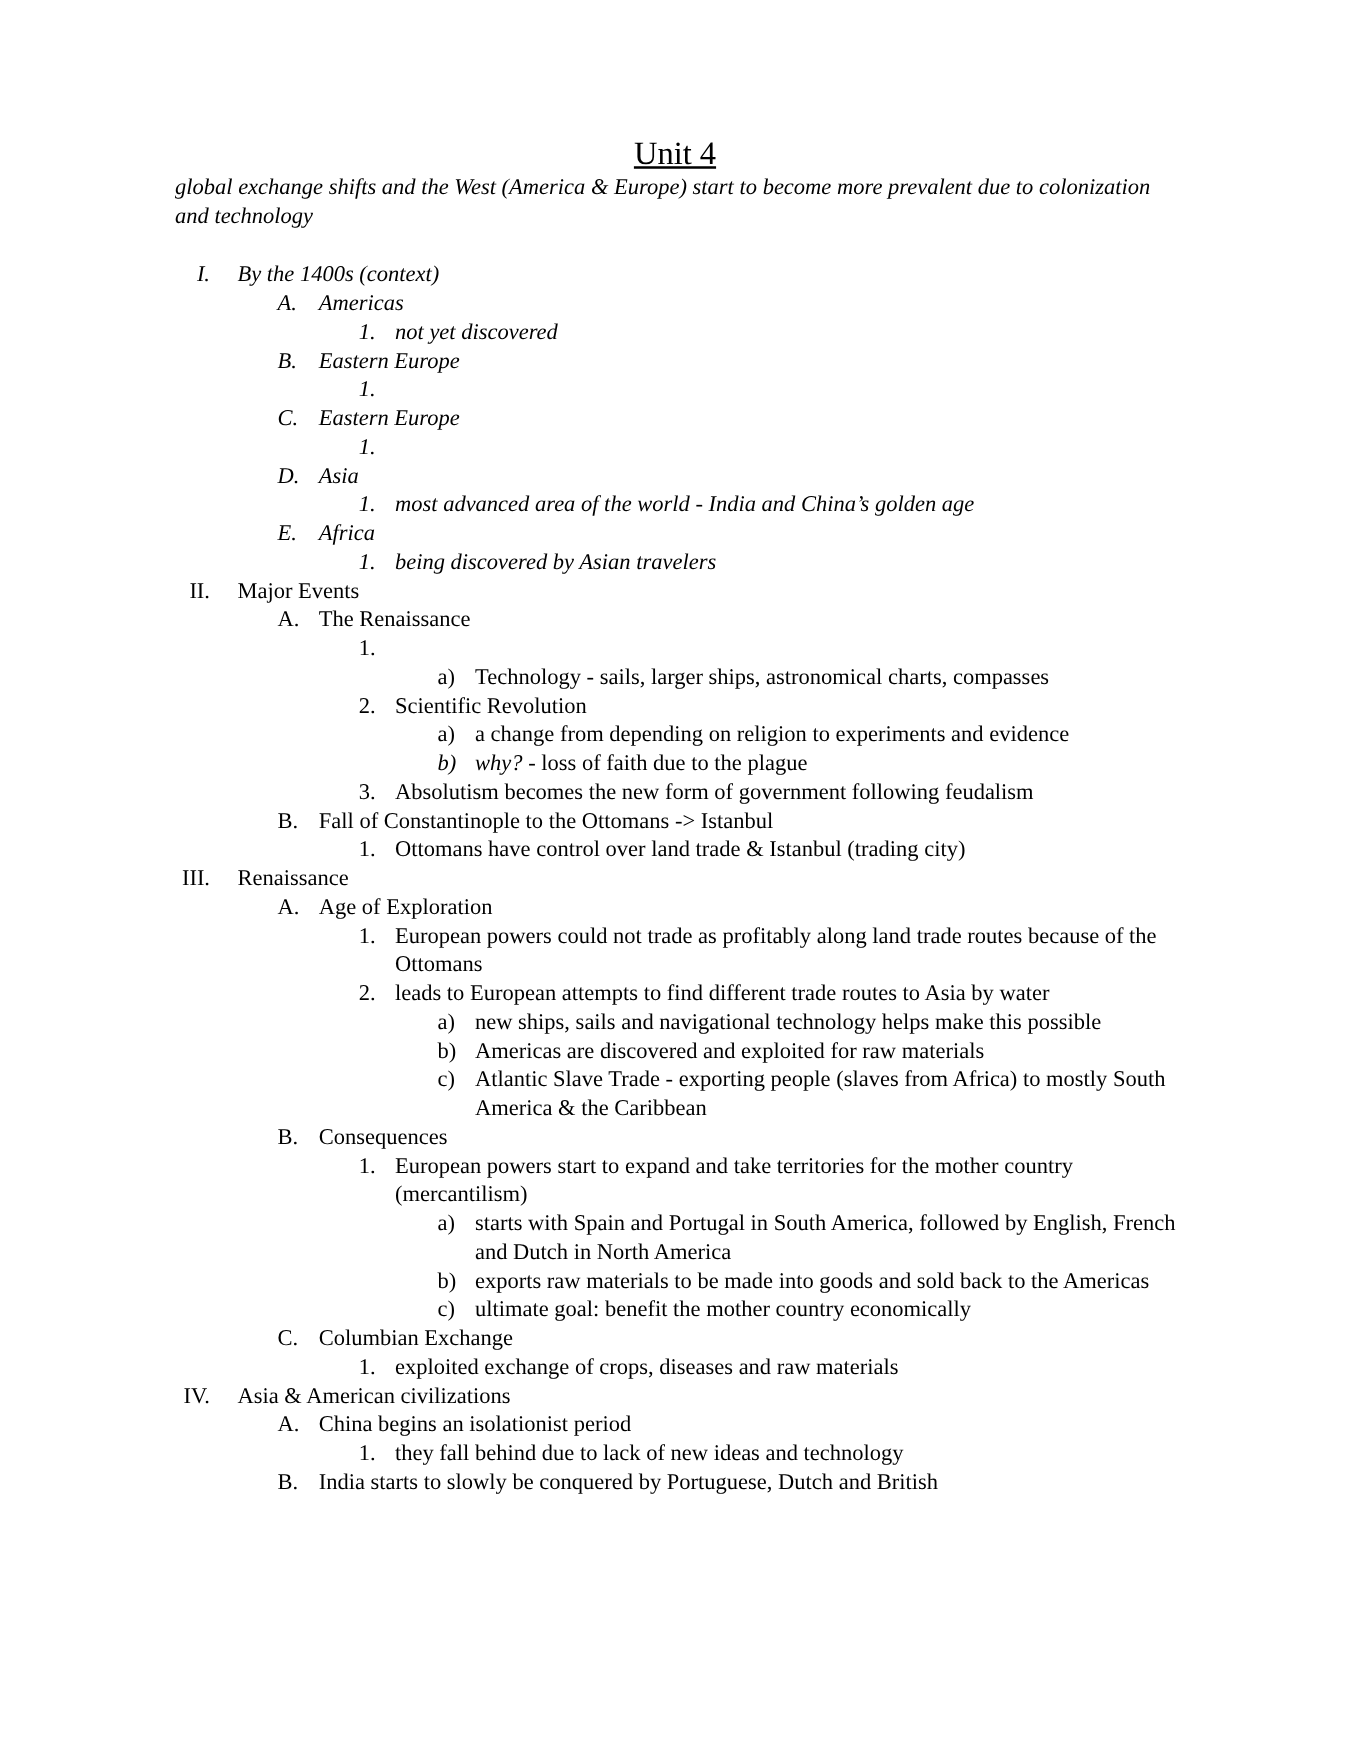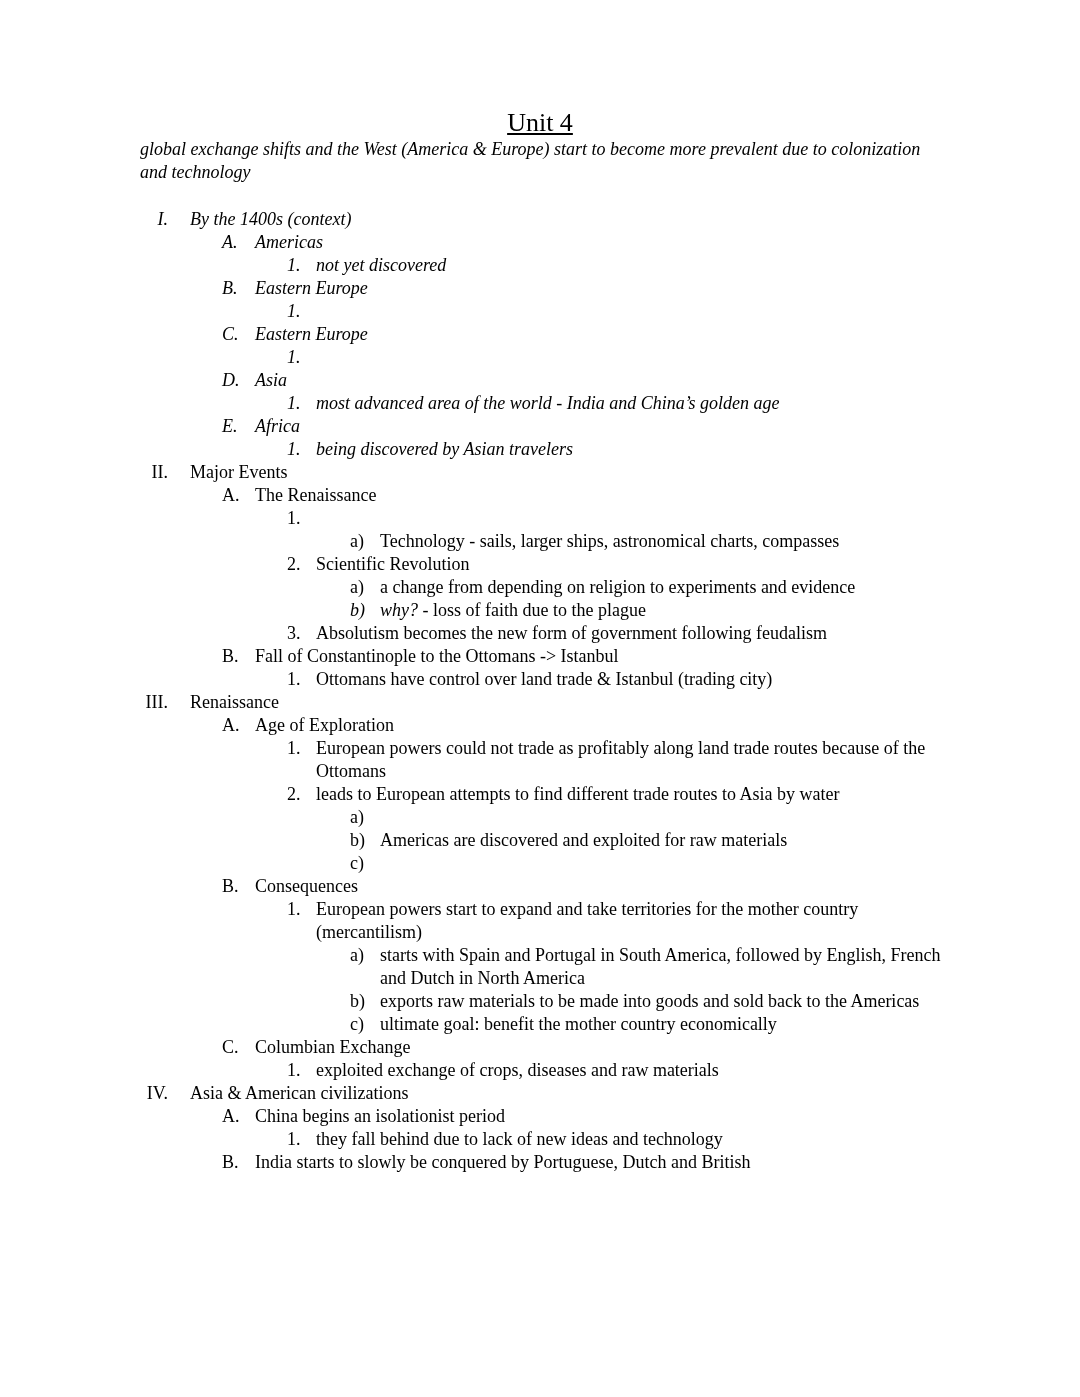--- a/index.html
+++ b/index.html
@@ -153,27 +153,29 @@
       <div class="item lvl3">
         <span class="marker m3">1.</span>
         <span class="text">European powers could not trade as profitably along land trade routes because of the Ottomans</span>
       </div>
       <div class="item lvl3">
         <span class="marker m3">2.</span>
         <span class="text">leads to European attempts to find different trade routes to Asia by water</span>
       </div>
       <div class="item lvl4">
         <span class="marker m4">a)</span>
+        <span class="text">new ships, sails and navigational technology helps make this possible</span>
       </div>
       <div class="item lvl4">
         <span class="marker m4">b)</span>
         <span class="text">Americas are discovered and exploited for raw materials</span>
       </div>
       <div class="item lvl4">
         <span class="marker m4">c)</span>
+        <span class="text">Atlantic Slave Trade - exporting people (slaves from Africa) to mostly South America &amp; the Caribbean</span>
       </div>
       <div class="item lvl2">
         <span class="marker m2">B.</span>
         <span class="text">Consequences</span>
       </div>
       <div class="item lvl3">
         <span class="marker m3">1.</span>
         <span class="text">European powers start to expand and take territories for the mother country (mercantilism)</span>
       </div>
       <div class="item lvl4">

